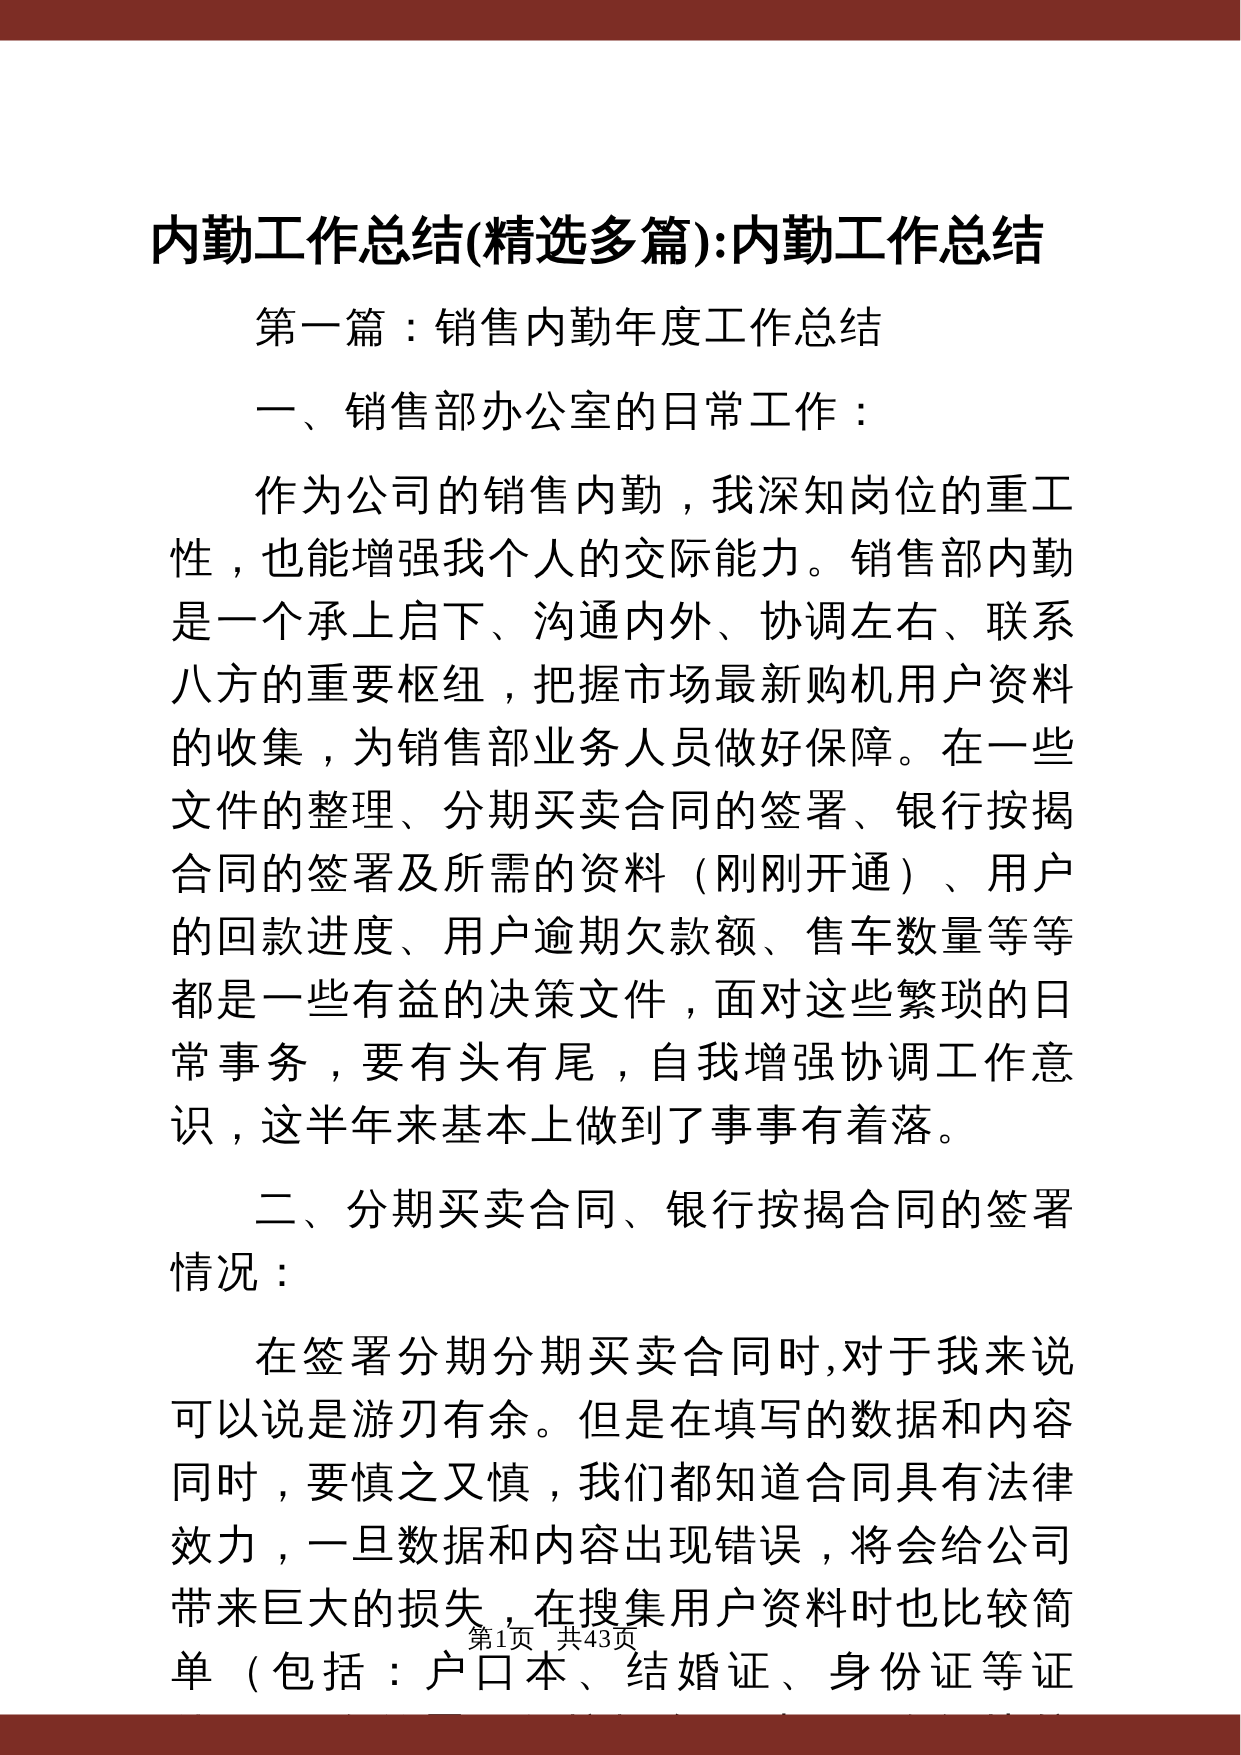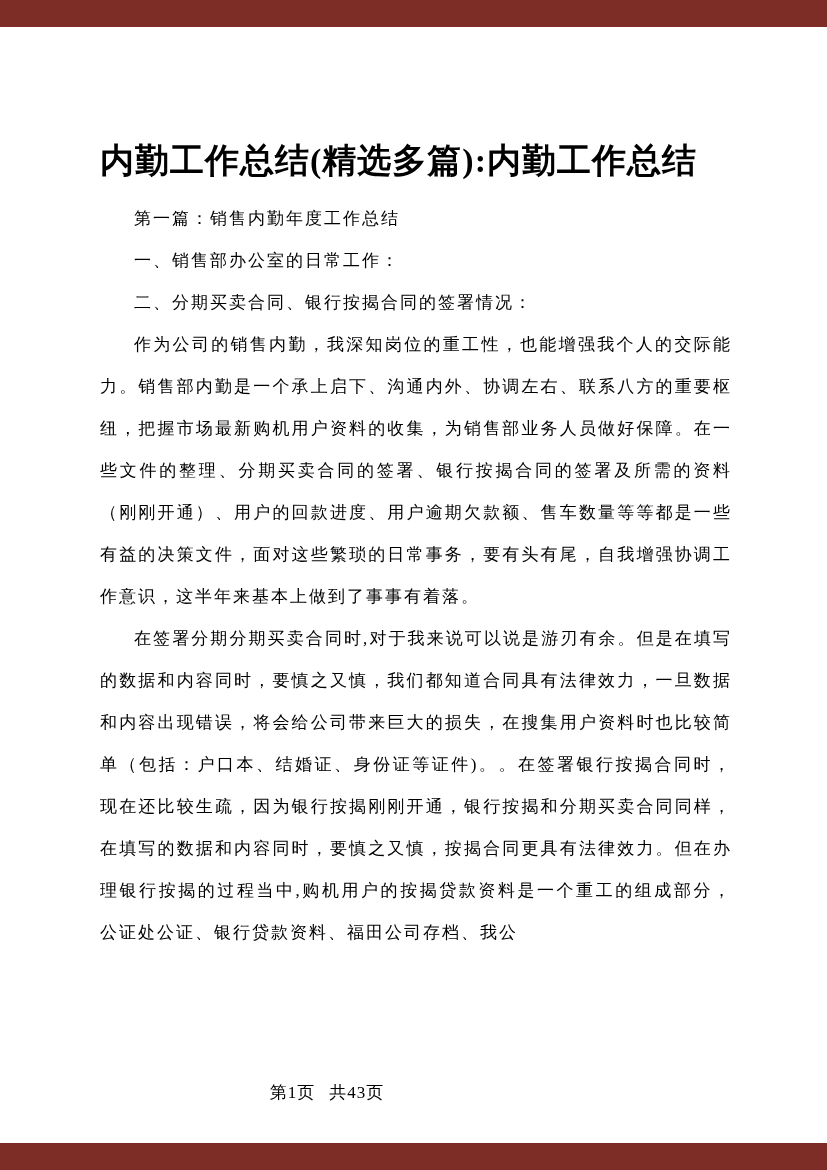--- a/index.html
+++ b/index.html
@@ -30,49 +30,50 @@
     .doc-title {
       font-size: 34px;
       font-weight: bold;
       text-align: left;
       letter-spacing: 1px;
       line-height: 46px;
       margin: 0 0 14px 0;
       white-space: nowrap;
     }
     .para {
-      font-size: 17px;
+      font-size: 28px;
       line-height: 42px;
       letter-spacing: 2px;
       text-align: justify;
       text-indent: 2em;
-      margin: 0;
+      margin: 14px;
     }
     .page-footer {
       position: absolute;
       bottom: 66px;
       left: 0;
       width: 654px;
       text-align: center;
       font-size: 17px;
       letter-spacing: 1px;
+      padding-left: 42px;
     }
     .page-footer .sep { display: inline-block; width: 14px; }
   </style>
 </head>
 <body>
 
 <div class="edge-bar top"></div>
 
 <div class="page-content">
   <h1 class="doc-title">内勤工作总结(精选多篇):内勤工作总结</h1>
   <p class="para">第一篇：销售内勤年度工作总结</p>
   <p class="para">一、销售部办公室的日常工作：</p>
+  <p class="para">作为公司的销售内勤，我深知岗位的重工性，也能增强我个人的交际能力。销售部内勤是一个承上启下、沟通内外、协调左右、联系八方的重要枢纽，把握市场最新购机用户资料的收集，为销售部业务人员做好保障。在一些文件的整理、分期买卖合同的签署、银行按揭合同的签署及所需的资料（刚刚开通）、用户的回款进度、用户逾期欠款额、售车数量等等都是一些有益的决策文件，面对这些繁琐的日常事务，要有头有尾，自我增强协调工作意识，这半年来基本上做到了事事有着落。</p>
   <p class="para">二、分期买卖合同、银行按揭合同的签署情况：</p>
-  <p class="para">作为公司的销售内勤，我深知岗位的重工性，也能增强我个人的交际能力。销售部内勤是一个承上启下、沟通内外、协调左右、联系八方的重要枢纽，把握市场最新购机用户资料的收集，为销售部业务人员做好保障。在一些文件的整理、分期买卖合同的签署、银行按揭合同的签署及所需的资料（刚刚开通）、用户的回款进度、用户逾期欠款额、售车数量等等都是一些有益的决策文件，面对这些繁琐的日常事务，要有头有尾，自我增强协调工作意识，这半年来基本上做到了事事有着落。</p>
   <p class="para">在签署分期分期买卖合同时,对于我来说可以说是游刃有余。但是在填写的数据和内容同时，要慎之又慎，我们都知道合同具有法律效力，一旦数据和内容出现错误，将会给公司带来巨大的损失，在搜集用户资料时也比较简单（包括：户口本、结婚证、身份证等证件)。。在签署银行按揭合同时，现在还比较生疏，因为银行按揭刚刚开通，银行按揭和分期买卖合同同样，在填写的数据和内容同时，要慎之又慎，按揭合同更具有法律效力。但在办理银行按揭的过程当中,购机用户的按揭贷款资料是一个重工的组成部分，公证处公证、银行贷款资料、福田公司存档、我公</p>
 </div>
 
 <div class="page-footer">
   <span>第1页</span><span class="sep"></span><span>共43页</span>
 </div>
 
 <div class="edge-bar bottom"></div>
 
 </body></html>

